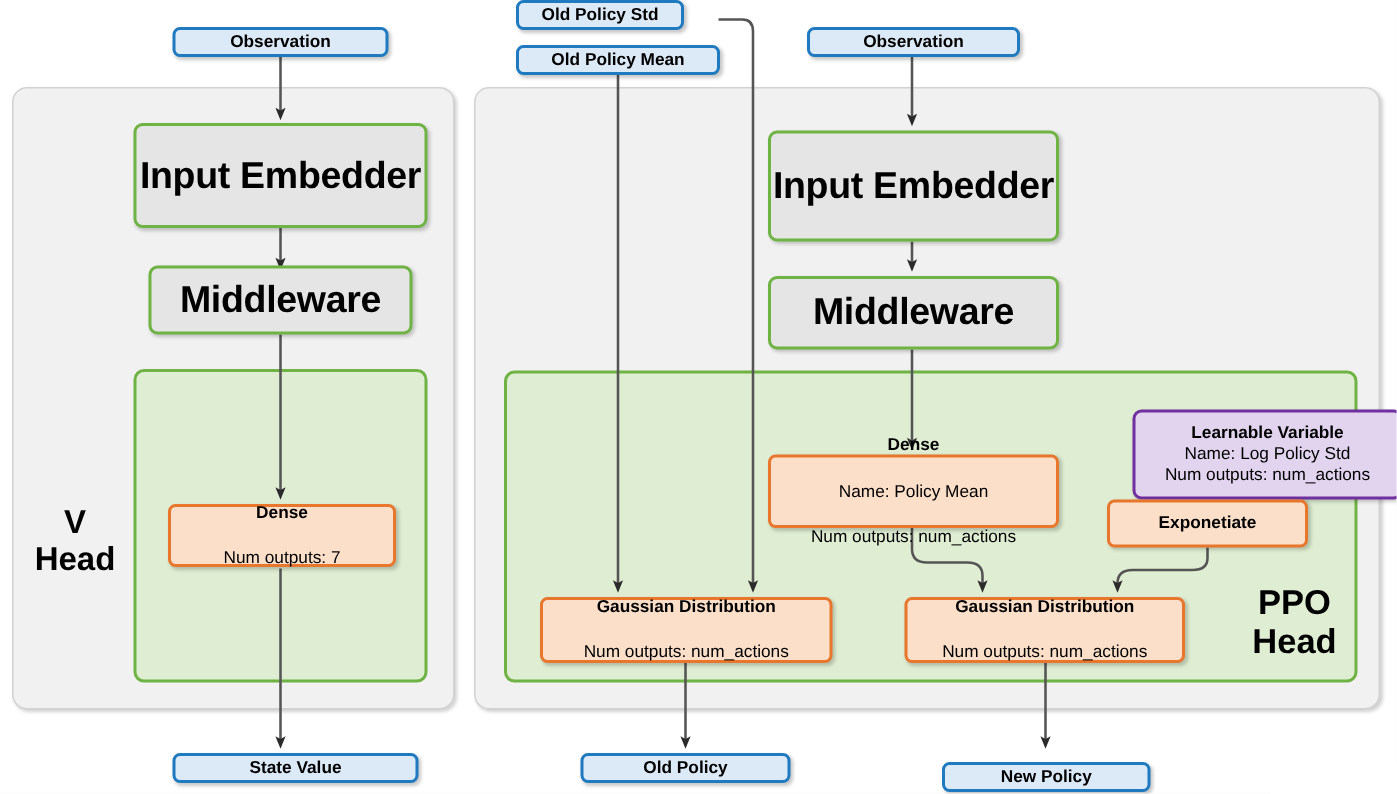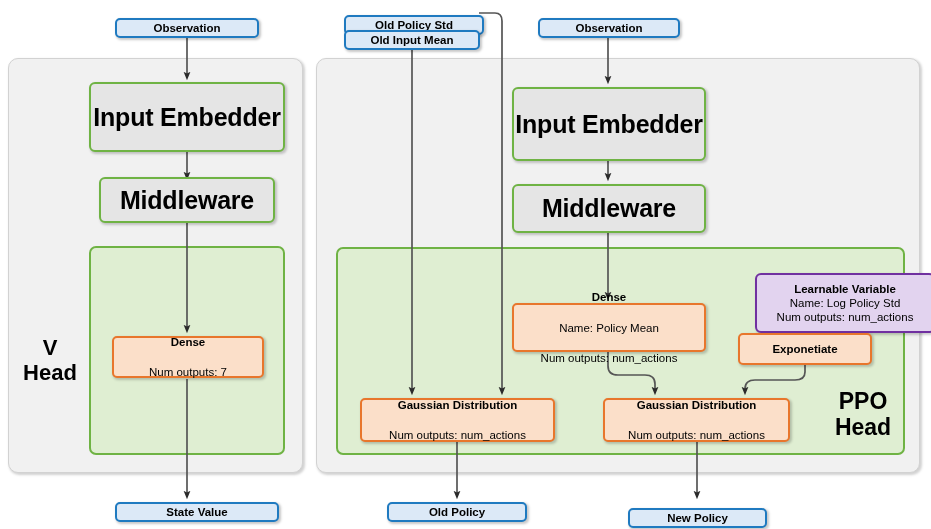--- a/index.html
+++ b/index.html
@@ -112,23 +112,23 @@
 
       <path d="M805,365 L805,372 Q805,380 795,380 L755,380 Q745,380 745,389 L745,391"></path>
 
       <path d="M457,442 L457,495"></path>
       <path d="M697,442 L697,495"></path>
     </g>
   </svg>
 
   <div class="node blue" style="left:115px;top:18px;width:144px;height:20px;">Observation</div>
 
-  <div class="node blue" style="left:344px;top:15px;width:140px;height:20px;">Old Policy Std</div>
+  <div class="node blue" style="left:344px;top:0;width:112px;height:20px;">Old Policy Std</div>
 
-  <div class="node blue" style="left:344px;top:30px;width:136px;height:20px;">Old Input Mean</div>
+  <div class="node blue" style="left:344px;top:30px;width:136px;height:20px;">Old Policy Mean</div>
 
   <div class="node blue" style="left:538px;top:18px;width:142px;height:20px;">Observation</div>
 
   <div class="node blue" style="left:115px;top:502px;width:164px;height:20px;">State Value</div>
 
   <div class="node blue" style="left:387px;top:502px;width:140px;height:20px;">Old Policy</div>
 
   <div class="node blue" style="left:628px;top:508px;width:139px;height:20px;">New Policy</div>
 
   <div class="node green big" style="left:89px;top:82px;width:196px;height:70px;">Input Embedder</div>

